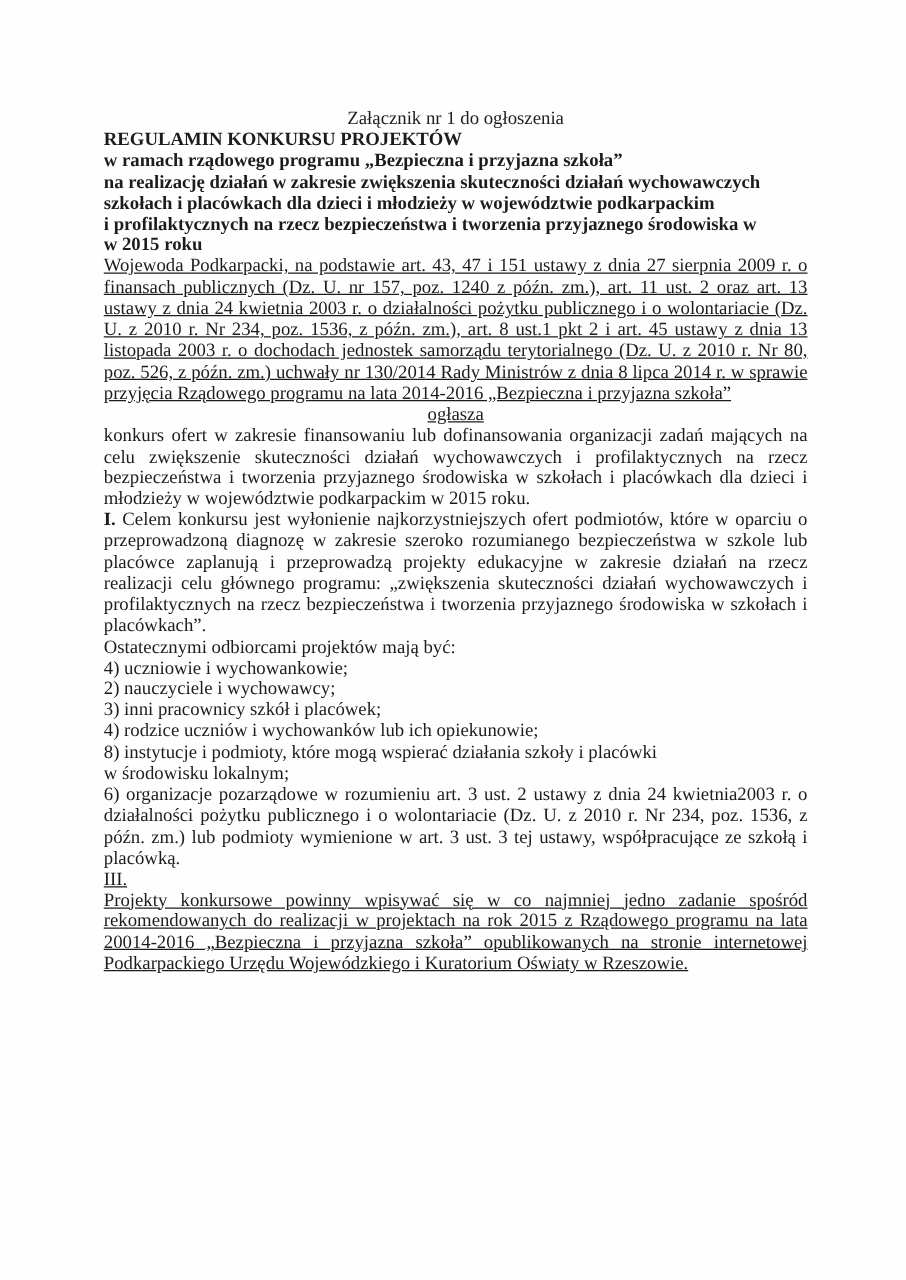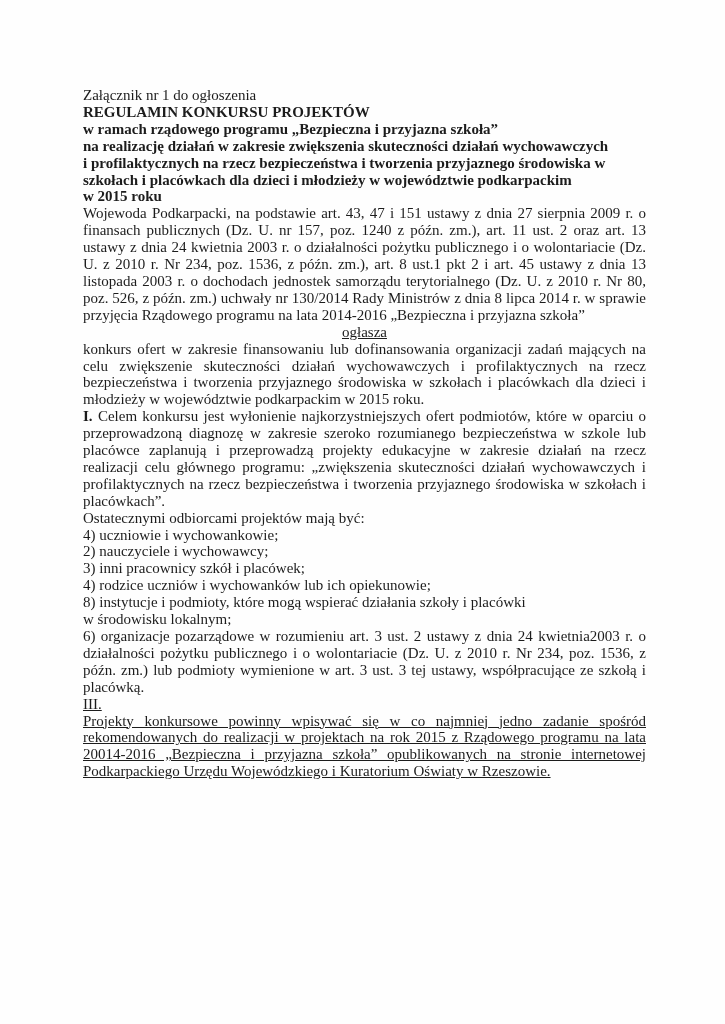--- a/index.html
+++ b/index.html
@@ -25,38 +25,39 @@
     line-height: 16.9px;
     color: #1c1c1c;
   }
   .content p, .content h2, .content div {
     margin: 0;
     padding: 0;
     font-size: 15px;
     font-weight: 400;
   }
   .attachment-note {
-    text-align: left;
+    text-align: center;
     font-weight: 700;
   }
   .title-block {
     margin-top: 15px;
   }
   .title-block p {
     font-weight: 700;
   }
   .justify {
     text-align: justify;
   }
   .center {
     text-align: center;
     text-decoration: underline;
   }
   .gap-top {
     margin-top: 17px;
+    text-decoration: underline;
   }
   .gap-top-sm {
     margin-top: 14px;
   }
   .heading {
     font-weight: 700;
     margin-top: 19px;
   }
   .intro-line {
     margin-top: 18px;
@@ -86,22 +87,22 @@
 
 <div class="page">
   <div class="content">
 
     <p class="attachment-note">Załącznik nr 1 do ogłoszenia</p>
 
     <div class="title-block">
       <p>REGULAMIN KONKURSU PROJEKTÓW</p>
       <p>w ramach rządowego programu „Bezpieczna i przyjazna szkoła”</p>
       <p>na realizację działań w zakresie zwiększenia skuteczności działań wychowawczych</p>
+      <p>szkołach i placówkach dla dzieci i młodzieży w województwie podkarpackim</p>
       <p>i profilaktycznych na rzecz bezpieczeństwa i tworzenia przyjaznego środowiska w</p>
-      <p>szkołach i placówkach dla dzieci i młodzieży w województwie podkarpackim</p>
       <p>w 2015 roku</p>
     </div>
 
     <p class="justify gap-top">Wojewoda Podkarpacki, na podstawie art. 43, 47 i 151 ustawy z dnia 27 sierpnia 2009 r. o finansach publicznych (Dz. U. nr 157, poz. 1240 z późn. zm.), art. 11 ust. 2 oraz art. 13 ustawy z dnia 24 kwietnia 2003 r. o działalności pożytku publicznego i o wolontariacie (Dz. U. z 2010 r. Nr 234, poz. 1536, z późn. zm.), art. 8 ust.1 pkt 2 i art. 45 ustawy z dnia 13 listopada 2003 r. o dochodach jednostek samorządu terytorialnego (Dz. U. z 2010 r. Nr 80, poz. 526, z późn. zm.) uchwały nr 130/2014 Rady Ministrów z dnia 8 lipca 2014 r. w sprawie przyjęcia Rządowego programu na lata 2014-2016 „Bezpieczna i przyjazna szkoła”</p>
 
     <p class="center">ogłasza</p>
 
     <p class="justify">konkurs ofert w zakresie finansowaniu lub dofinansowania organizacji zadań mających na celu zwiększenie skuteczności działań wychowawczych i profilaktycznych na rzecz bezpieczeństwa i tworzenia przyjaznego środowiska w szkołach i placówkach dla dzieci i młodzieży w województwie podkarpackim w 2015 roku.</p>
 
     <p class="justify gap-top-sm"><span class="bold">I.</span><span> Celem konkursu jest wyłonienie najkorzystniejszych ofert podmiotów, które w oparciu o przeprowadzoną diagnozę w zakresie szeroko rozumianego bezpieczeństwa w szkole lub placówce zaplanują i przeprowadzą projekty edukacyjne w zakresie działań na rzecz realizacji celu głównego programu: „zwiększenia skuteczności działań wychowawczych i profilaktycznych na rzecz bezpieczeństwa i tworzenia przyjaznego środowiska w szkołach i placówkach”.</span></p>

